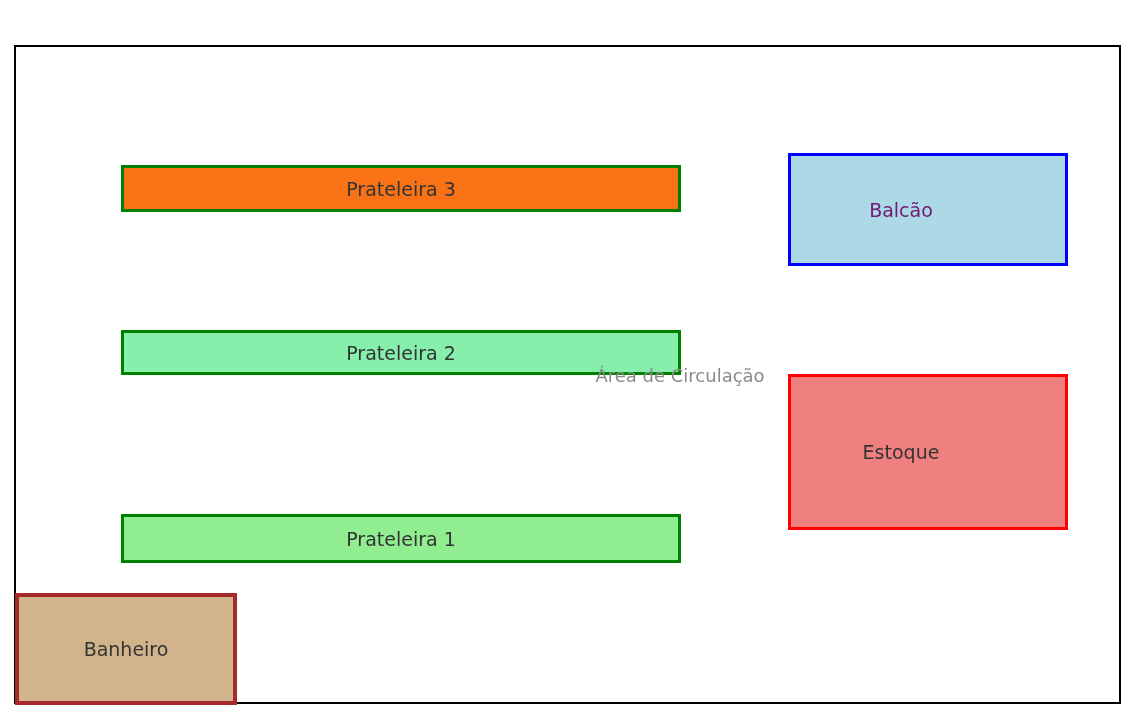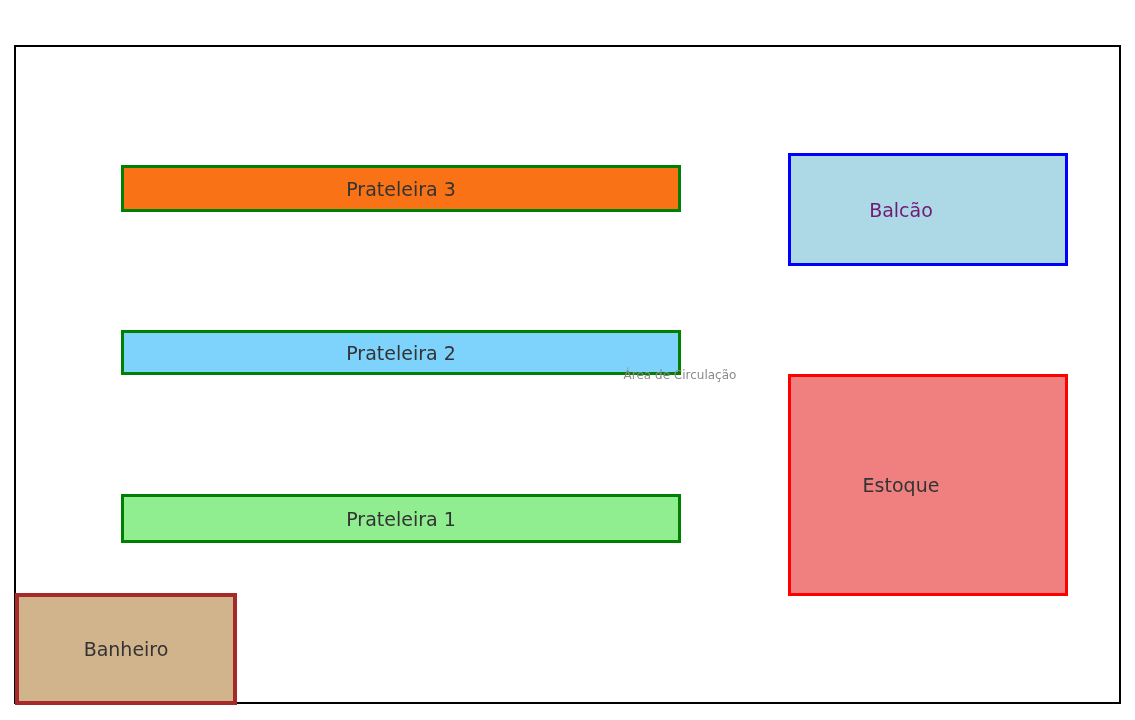--- a/index.html
+++ b/index.html
@@ -38,51 +38,51 @@
     display: flex;
     align-items: center;
     justify-content: center;
     font-size: 19px;
   }
 
   .room-prateleira-3 { left: 121px; top: 165px; width: 560px; height: 47px; }
   .room-prateleira-2 { left: 121px; top: 330px; width: 560px; height: 45px; }
   .room-prateleira-1 { left: 121px; top: 494px; width: 560px; height: 49px; }
   .room-balcao       { left: 788px; top: 153px; width: 280px; height: 113px; }
-  .room-estoque      { left: 788px; top: 374px; width: 280px; height: 222px; }
+  .room-estoque      { left: 788px; top: 374px; width: 280px; height: 156px; }
   .room-banheiro     { left: 15px;  top: 593px; width: 222px; height: 112px; border-width: 4px; }
 
   .label-shift-left { position: relative; left: -27px; }
 
   .circulation {
     position: absolute;
     left: 680px; top: 375px;
     transform: translate(-50%, -50%);
-    font-size: 12px;
+    font-size: 18px;
     white-space: nowrap;
     z-index: 5;
   }
 </style>
 </head>
 <body>
 
 <div class="canvas">
 
 
   <div class="plan" style="border-color: rgb(0, 0, 0);"></div>
 
   <div class="room room-prateleira-3" style="background: #f97316; border-color: rgb(0, 128, 0); color: rgb(51, 51, 51);">
     <span>Prateleira 3</span>
   </div>
 
-  <div class="room room-prateleira-2" style="background: #7dd3fc; border-color: rgb(0, 128, 0); color: rgb(51, 51, 51);">
+  <div class="room room-prateleira-2" style="background: #86efac; border-color: rgb(0, 128, 0); color: rgb(51, 51, 51);">
     <span>Prateleira 2</span>
   </div>
 
-  <div class="room room-prateleira-1" style="background: rgb(144, 238, 144); border-color: rgb(0, 128, 0); color: rgb(51, 51, 51);">
+  <div class="room room-prateleira-1" style="background: rgb(144, 238, 144); border-color: rgb(0, 128, 0); color: rgb(51, 51, 51); margin-top: 20px;">
     <span>Prateleira 1</span>
   </div>
 
   <div class="room room-balcao" style="background: rgb(173, 216, 230); border-color: rgb(0, 0, 255); color: #701a75;">
     <span class="label-shift-left">Balcão</span>
   </div>
 
   <div class="room room-estoque" style="background: rgb(240, 128, 128); border-color: rgb(255, 0, 0); color: rgb(51, 51, 51);">
     <span class="label-shift-left">Estoque</span>
   </div>

